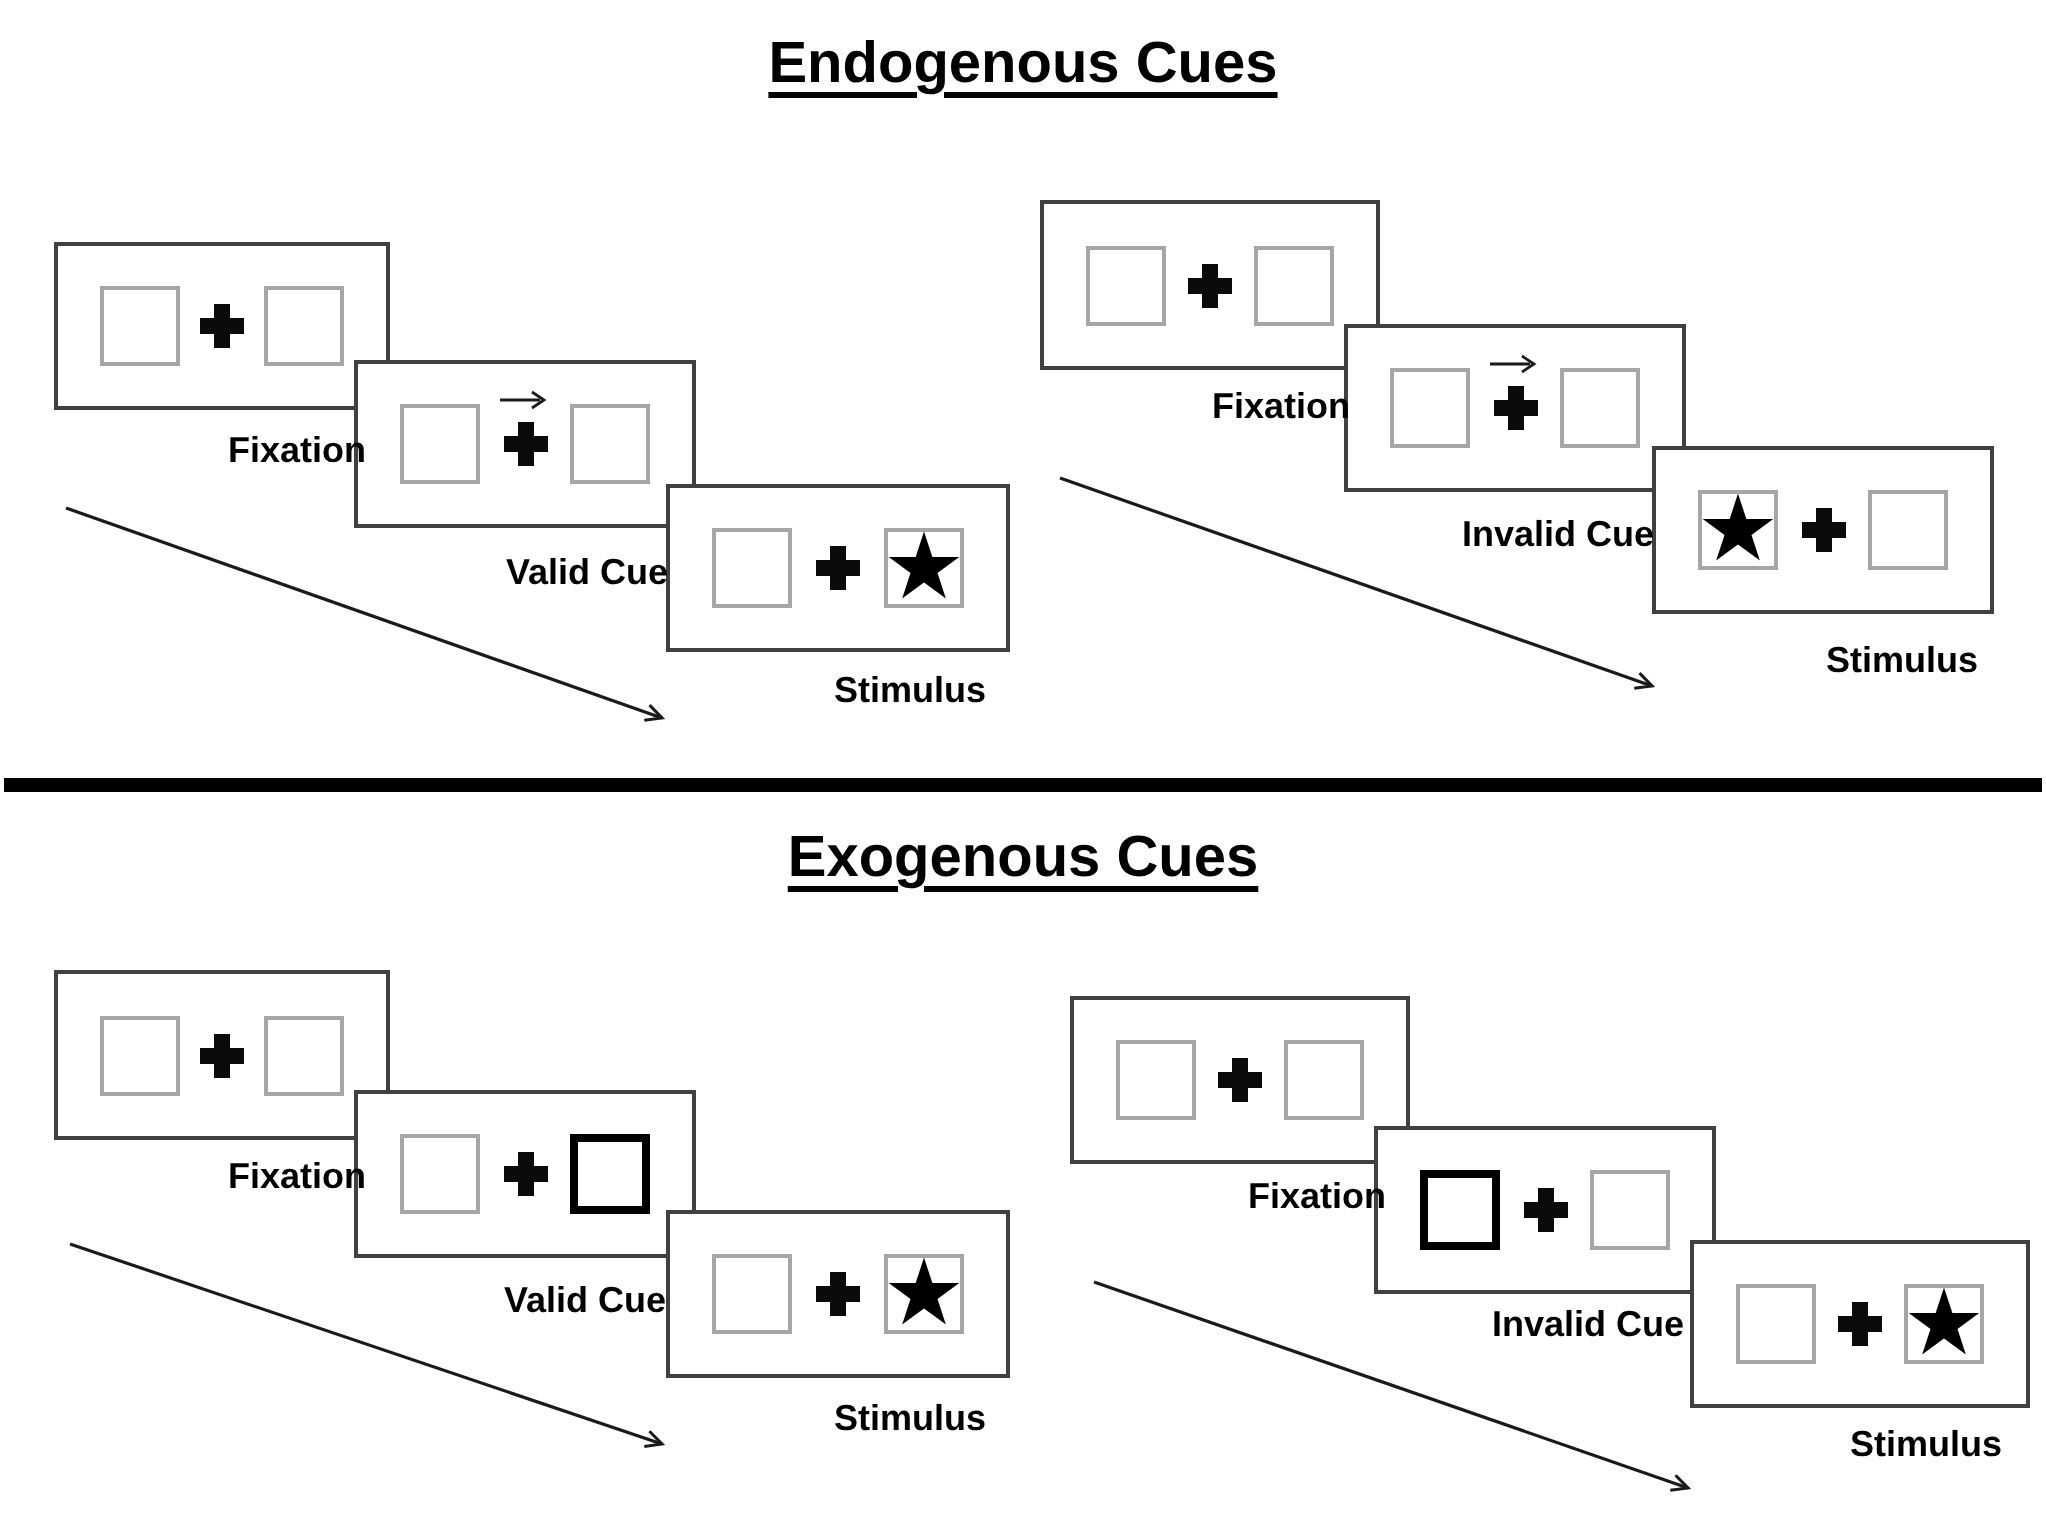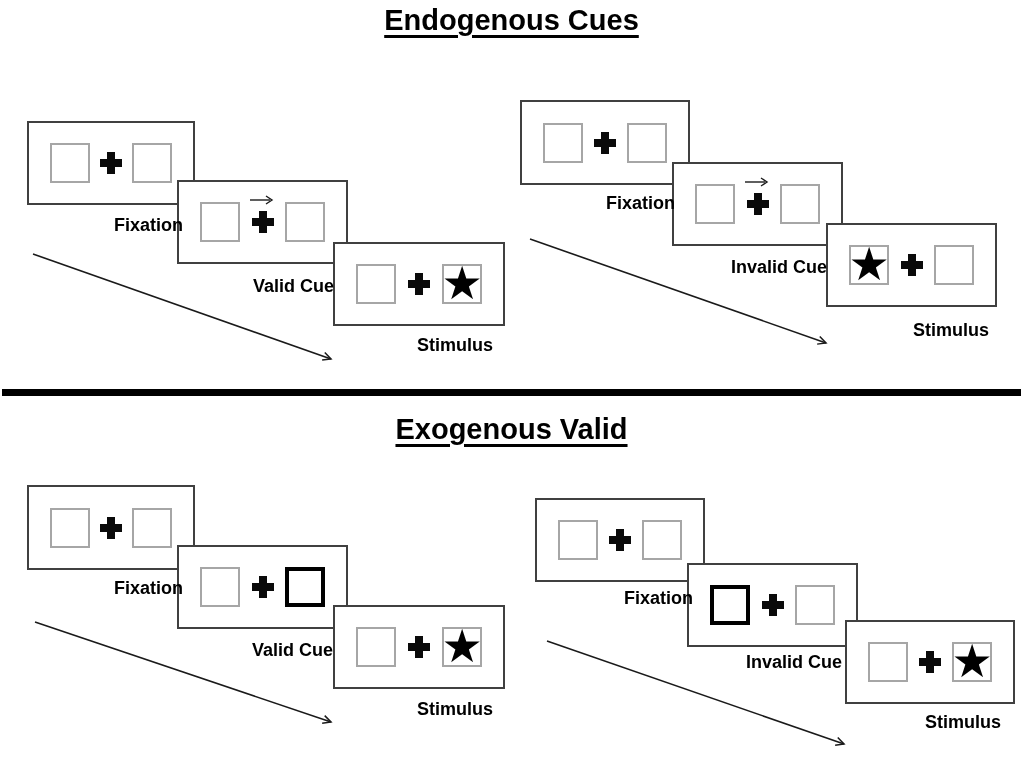--- a/index.html
+++ b/index.html
@@ -76,22 +76,22 @@
   .overlay{
     position:absolute;left:0;top:0;z-index:1;pointer-events:none;
   }
   .overlay line{stroke:#1a1a1a;stroke-width:1.6;}
 </style>
 </head>
 <body>
 
 <div class="stage">
 
-  <div class="section-title" style="top:4px">Endogenous Cues</div>
-  <div class="section-title" style="top:413px">Exogenous Valid</div>
+  <div class="section-title" style="top:16px">Endogenous Cues</div>
+  <div class="section-title" style="top:413px">Exogenous Cues</div>
 
   <div class="divider"></div>
 
   <svg class="overlay" width="1023" height="767" viewBox="0 0 1023 767">
     <defs>
       <marker id="ah" markerWidth="14" markerHeight="14" refX="9" refY="5" orient="auto" markerUnits="userSpaceOnUse">
         <path d="M1,1 L9,5 L1,9" fill="none" stroke="#1a1a1a" stroke-width="1.5"></path>
       </marker>
     </defs>
     <line x1="33" y1="254" x2="331" y2="359" marker-end="url(#ah)"></line>

